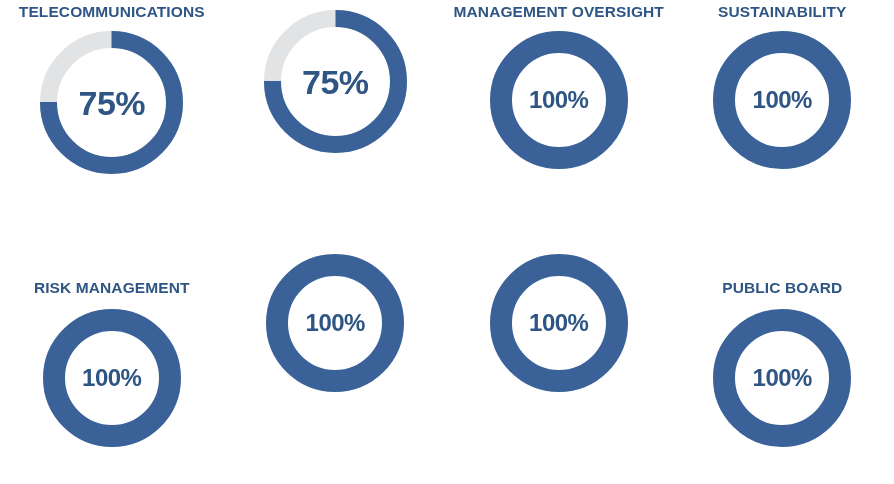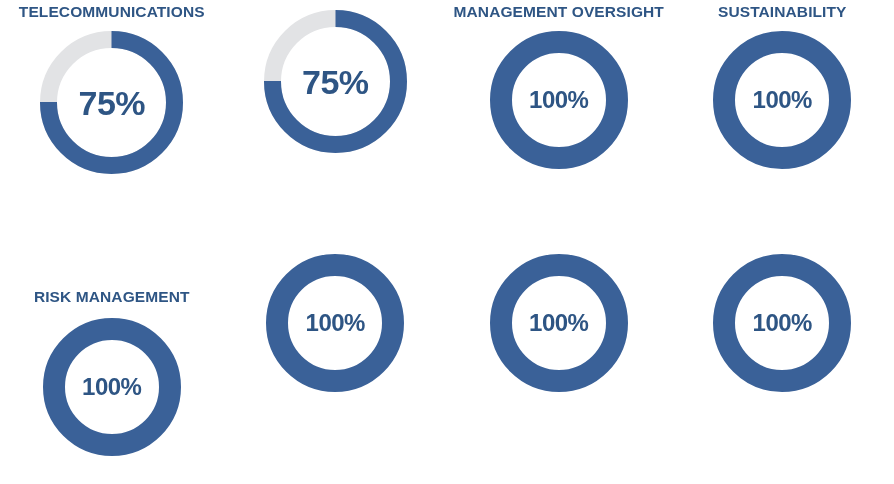--- a/index.html
+++ b/index.html
@@ -48,21 +48,21 @@
     color: #2e5584;
     white-space: pre-line;
     margin: 0;
     padding: 0 2px;
     box-sizing: border-box;
   }
 
   
   .row-top .metric-label { margin-top: 2px; }
   
-  .row-bottom .metric-label { margin-top: 45px; }
+  .row-bottom .metric-label { margin-top: 36px; }
 
   .gauge-wrap {
     position: relative;
     display: flex;
     align-items: center;
     justify-content: center;
   }
   .row-top .gauge-wrap { margin-top: 10px; }
   .row-bottom .gauge-wrap { margin-top: 12px; }
 
@@ -149,20 +149,21 @@
       </div>
       <div class="metric-cell row-bottom">
         <div class="gauge-wrap" style="width: 138px; height: 138px;">
           <svg class="gauge-svg" width="138" height="138" viewBox="0 0 138 138">
             <circle class="gauge-value" cx="69" cy="69" r="58" stroke="#3a6198" stroke-width="22" transform="rotate(-90 69 69)"></circle>
           </svg>
           <div class="gauge-text size-md">100%</div>
         </div>
       </div>
       <div class="metric-cell row-bottom">
+        <div class="metric-label">PUBLIC BOARD</div>
         <div class="gauge-wrap" style="width: 138px; height: 138px;">
           <svg class="gauge-svg" width="138" height="138" viewBox="0 0 138 138">
             <circle class="gauge-value" cx="69" cy="69" r="58" stroke="#3a6198" stroke-width="22" transform="rotate(-90 69 69)"></circle>
           </svg>
           <div class="gauge-text size-md">100%</div>
         </div>
       </div>
     </div>
 </div>
 

